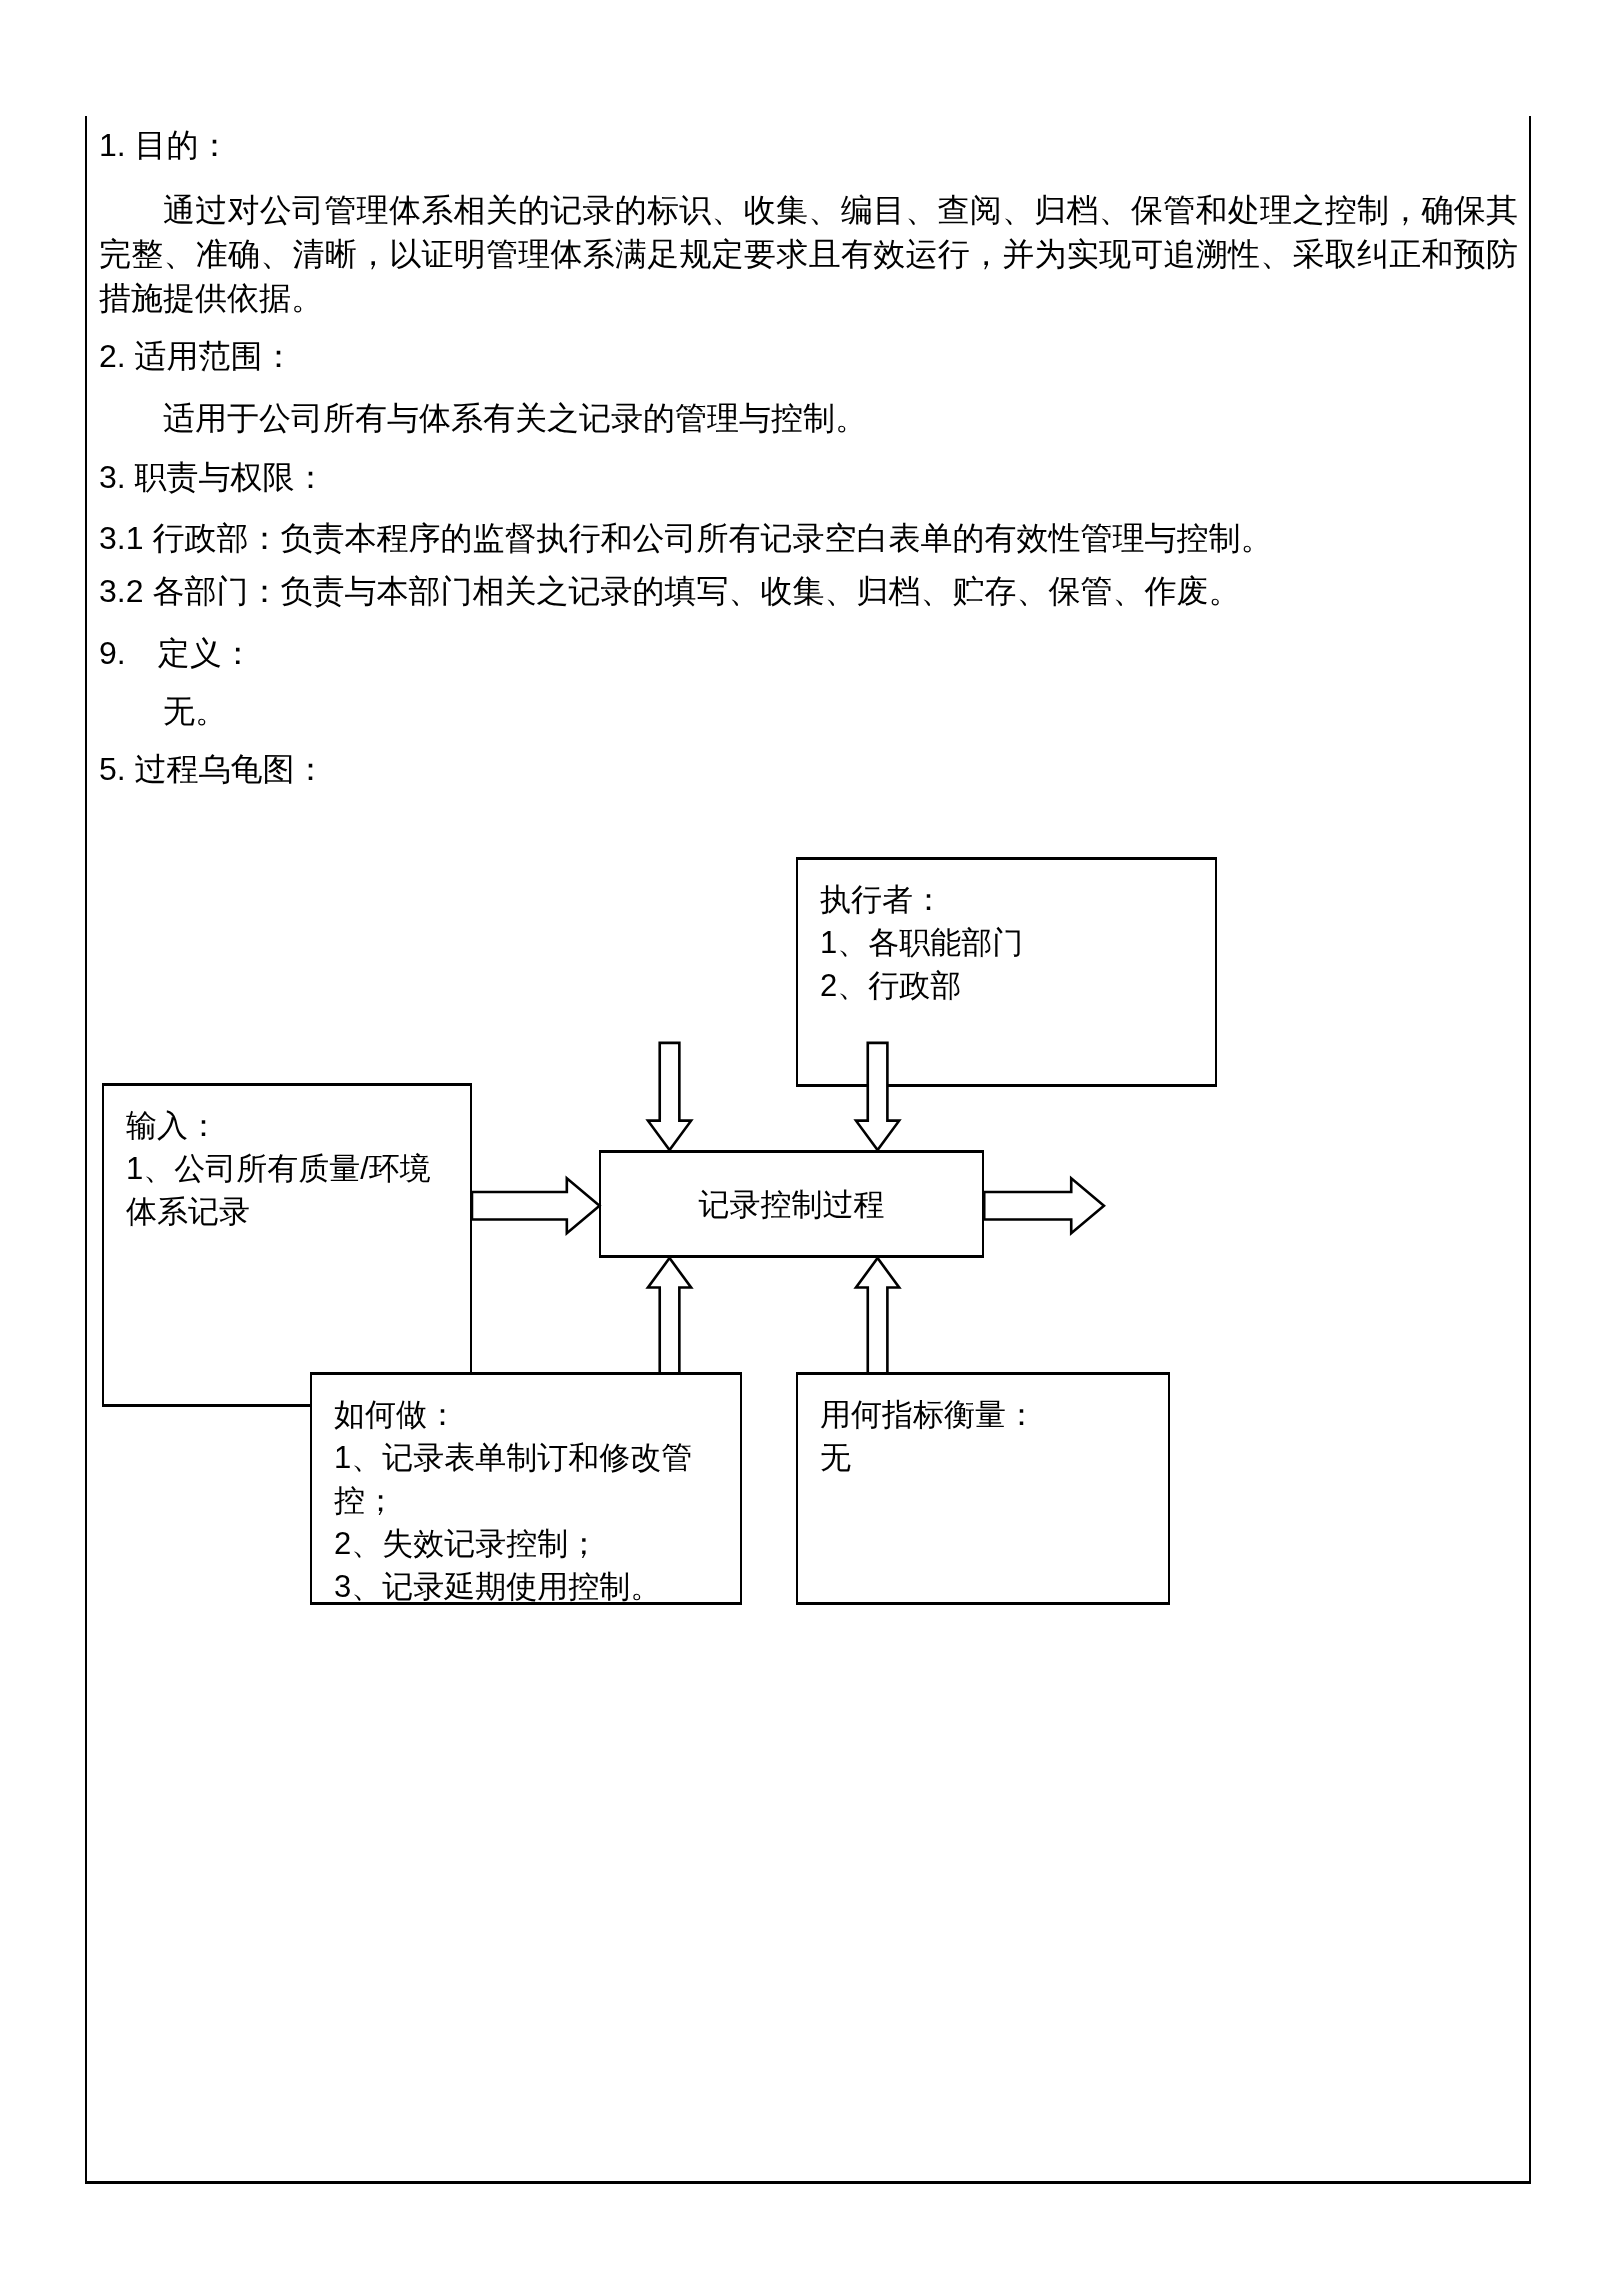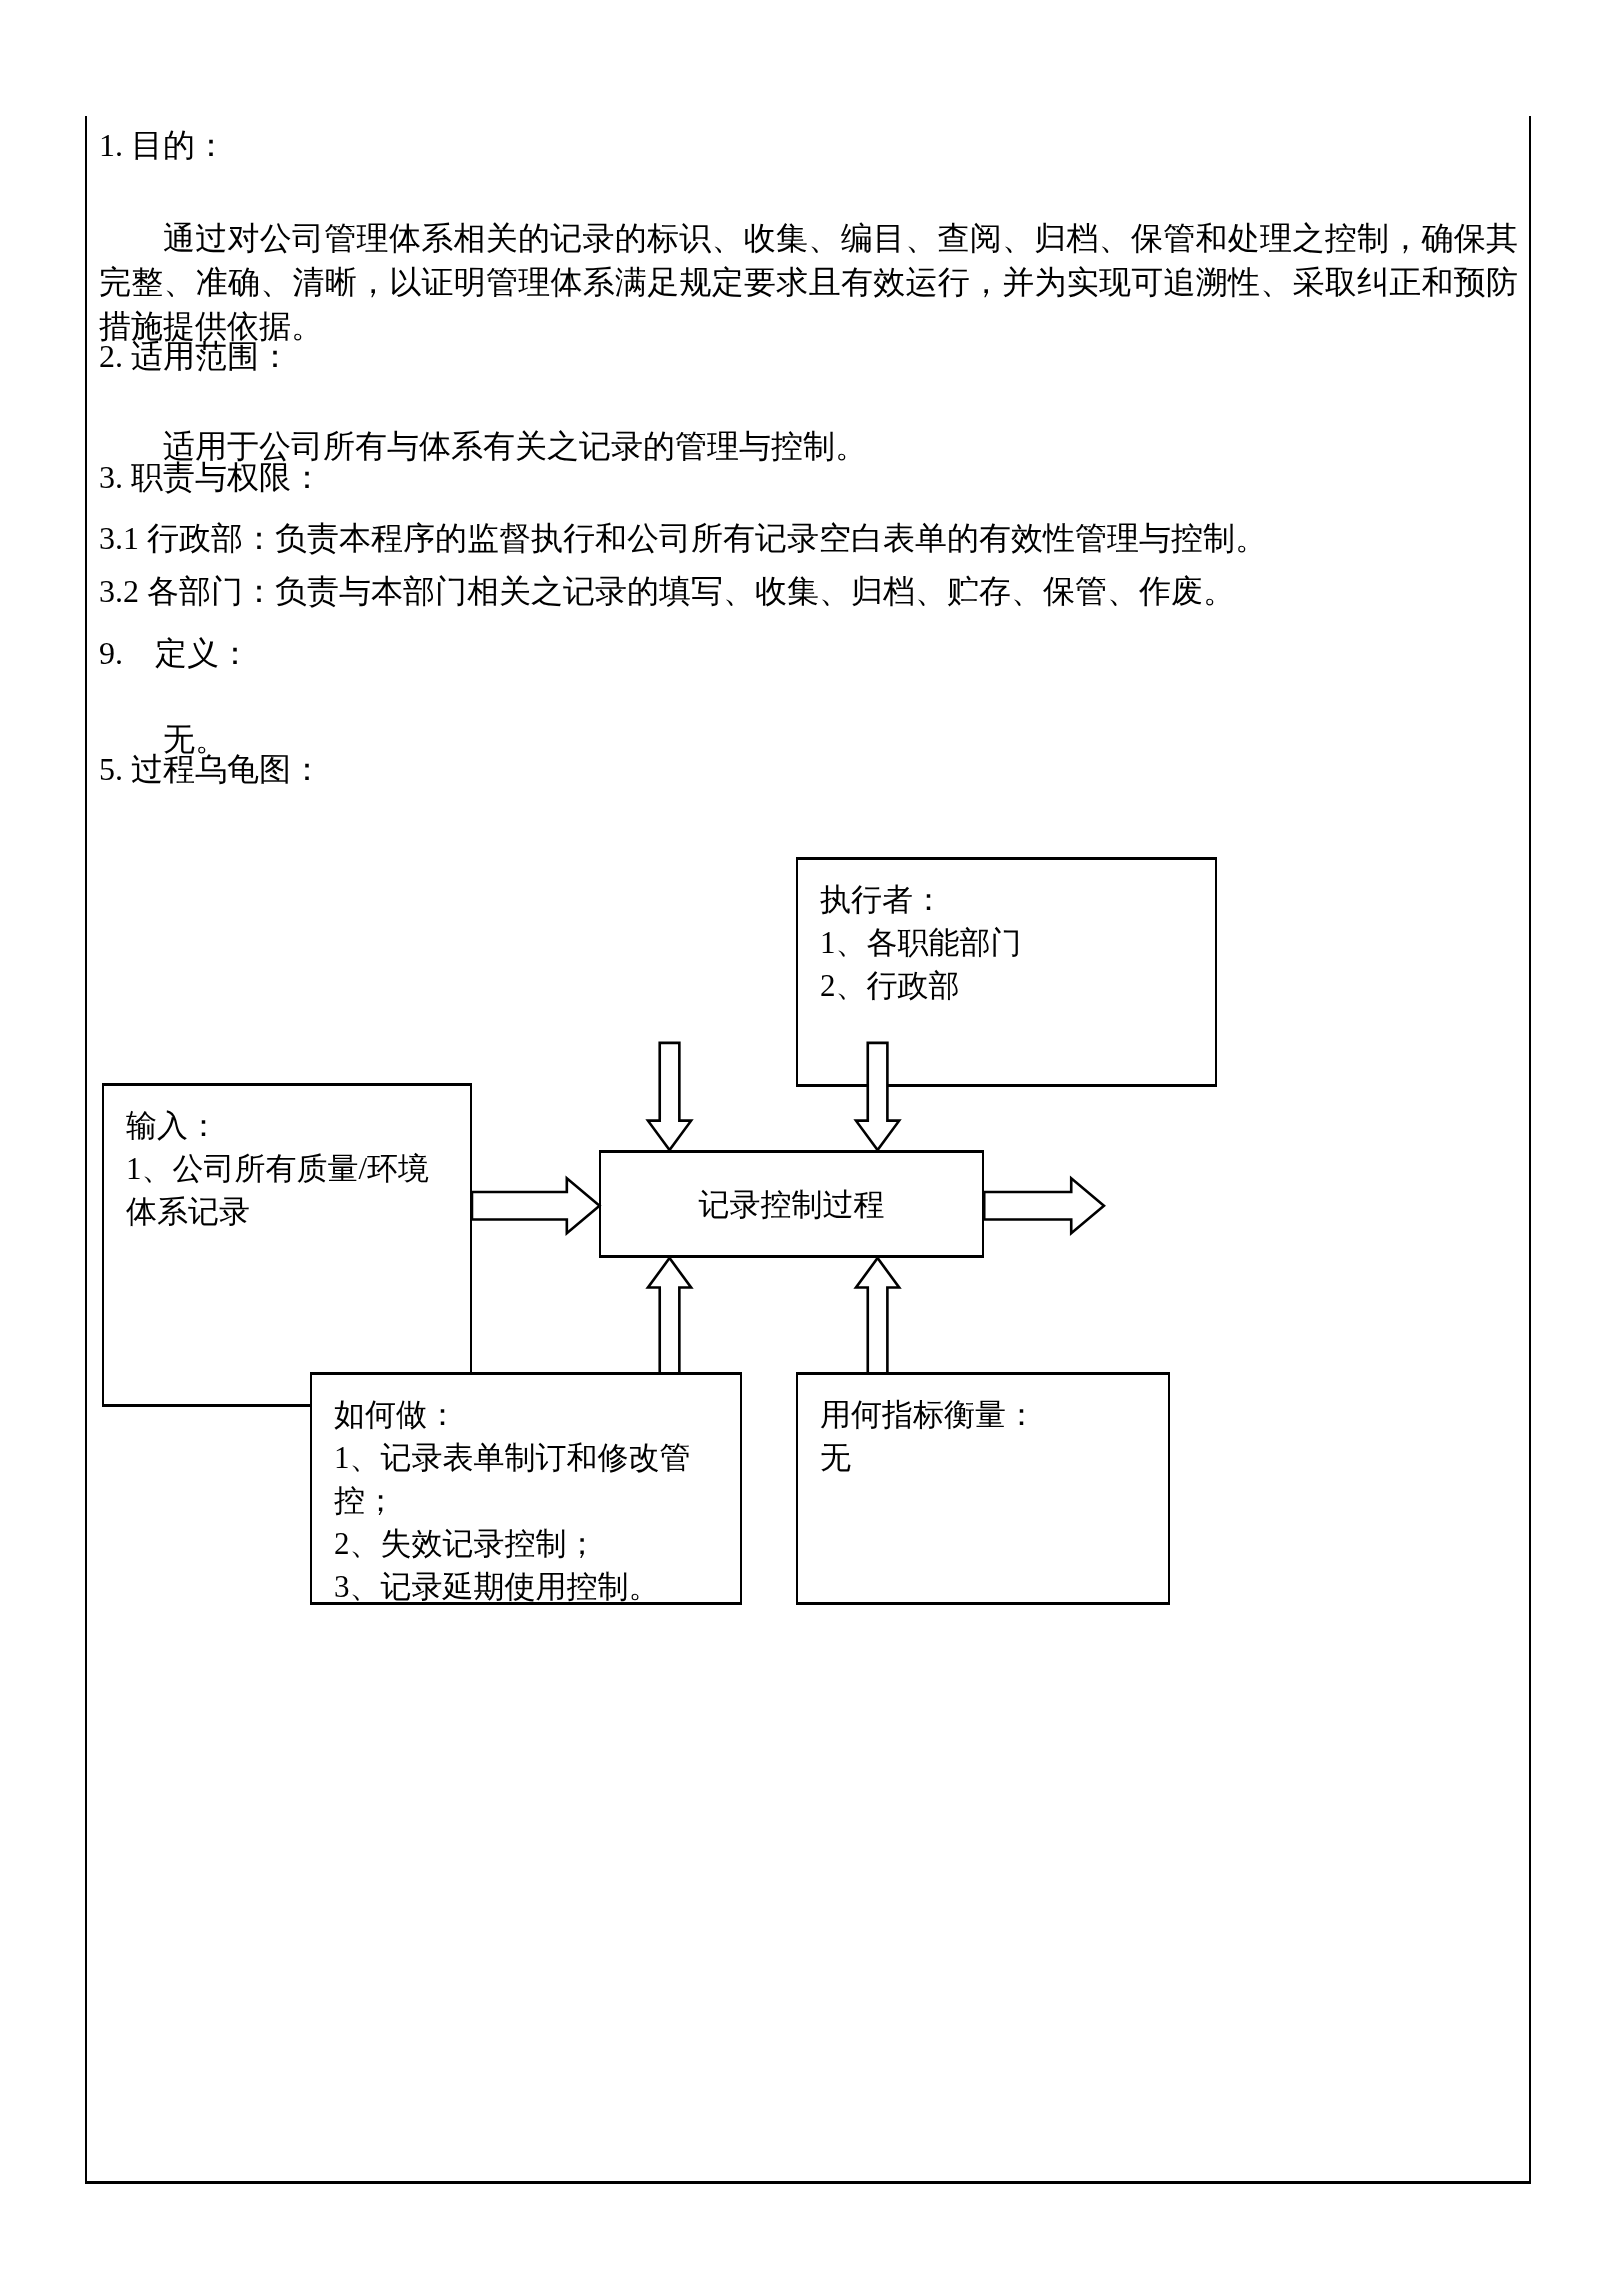--- a/index.html
+++ b/index.html
@@ -1,40 +1,40 @@
 <!DOCTYPE html>
 <html style="font-size:10.5px"><head>
 <meta charset="utf-8">
 <style>
   html,body{margin:0;padding:0;background:#ffffff;}
   .page{
     position:relative;
     width:1623px;height:2295px;
     background:#ffffff;
-    font-family:Liberation Serif, serif;
+    font-family:Liberation Sans, sans-serif;
     color:#000000;
     overflow:hidden;
   }
   
   .sheet{
     position:absolute;left:85px;top:116px;
     width:1446px;height:2068px;
     border-left:2px solid #000;
     border-right:2px solid #000;
     border-bottom:3.3px solid #000;
     box-sizing:border-box;
   }
   .tblock{
     position:absolute;left:99px;width:1419px;
     font-size:32px;line-height:44px;
     white-space:pre-wrap;
   }
   .heading{font-size:32px;}
   .body-just{text-align:justify;}
-  .indent{text-indent:2em;margin-top:28px;}
+  .indent{text-indent:2em;}
   .dbox{
     position:absolute;box-sizing:border-box;
     border:2px solid #000;
     border-top-width:3.9px;border-bottom-width:3.9px;
     background:#ffffff;
     padding:18.3px 22px;
     font-size:31px;line-height:43px;
   }
   .dbox .line{white-space:pre-wrap;}
   .process{

